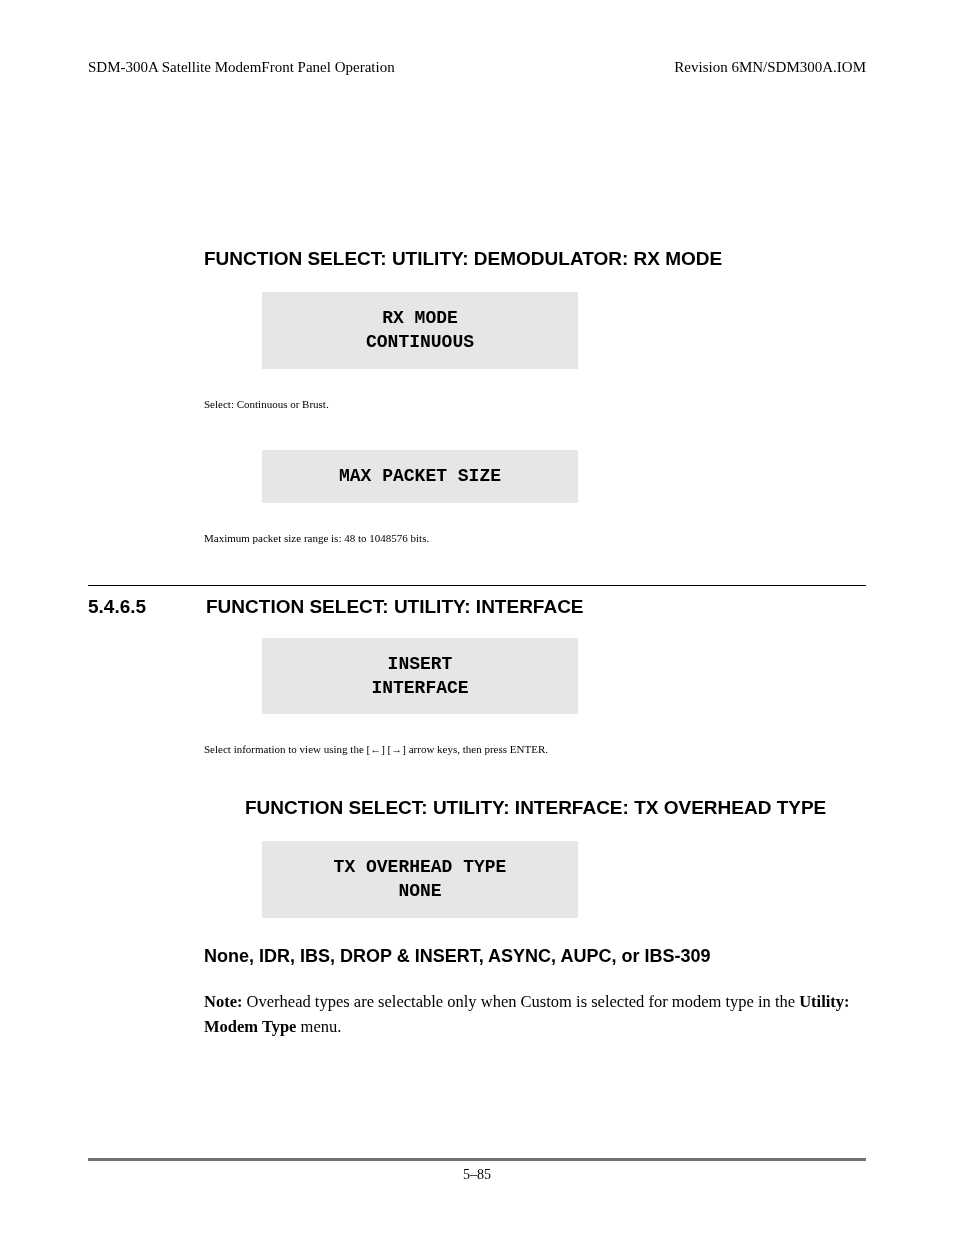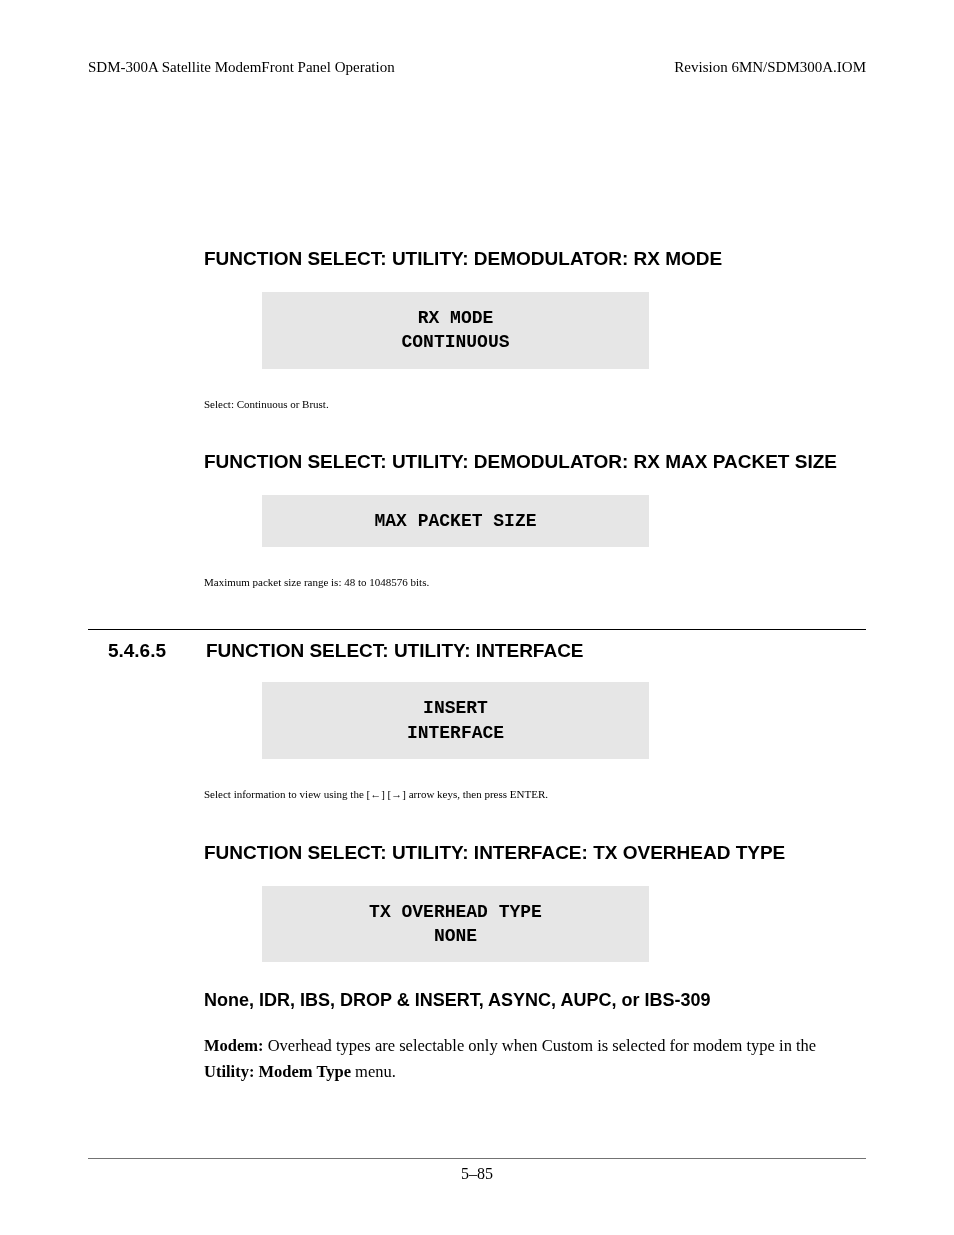--- a/index.html
+++ b/index.html
@@ -18,21 +18,21 @@
     .content { padding-left: 116px; }
     h2.section-heading {
       font-family: Arial, Helvetica, sans-serif;
       font-weight: bold;
       font-size: 19px;
       line-height: 1.3;
       margin-bottom: 20px;
     }
     .lcd {
       background: #e6e6e6;
-      width: 387px;
+      width: 316px;
       margin: 0 0 28px 58px;
       padding: 14px 10px;
       text-align: center;
       font-family: "Courier New", Courier, monospace;
       font-weight: bold;
       font-size: 18px;
       line-height: 1.35;
     }
     .lcd span { display: block; white-space: pre; }
     p.body {
@@ -42,40 +42,39 @@
     }
     .section-divider { border-top: 1px solid #000; margin: 28px 0 10px 0; }
     .numbered-heading {
       display: flex;
       gap: 40px;
       align-items: baseline;
       font-family: Arial, Helvetica, sans-serif;
       font-weight: bold;
       font-size: 19px;
       margin-bottom: 20px;
-      text-align: right;
     }
     .numbered-heading .num { width: 78px; }
     .options-line {
       font-family: Arial, Helvetica, sans-serif;
       font-weight: bold;
       font-size: 18px;
       margin-bottom: 22px;
     }
     .note { font-size: 16.5px; line-height: 1.55; }
     .note .bold { font-weight: bold; }
     .footer {
       position: absolute;
       left: 88px;
       right: 88px;
       bottom: 52px;
-      border-top: 1px solid #737373;
+      border-top: 3px solid #737373;
       text-align: center;
       padding-top: 6px;
-      font-size: 16px;
+      font-size: 14px;
     }
   </style>
 </head>
 <body>
 
 <div class="header">
   <div class="header-left">
     <span>SDM-300A Satellite Modem</span>
     <span>Front Panel Operation</span>
   </div>
@@ -87,21 +86,20 @@
 
 <div class="content">
 
   <h2 class="section-heading">FUNCTION SELECT: UTILITY: DEMODULATOR: RX MODE</h2>
   <div class="lcd">
     <span>RX MODE</span>
     <span>CONTINUOUS</span>
   </div>
   <p class="body">Select: Continuous or Brust.</p>
 
-  <h2 class="section-heading">FUNCTION SELECT: UTILITY: DEMODULATOR: RX MAX PACKET SIZE</h2>
   <div class="lcd">
     <span>MAX PACKET SIZE</span>
   </div>
   <p class="body">Maximum packet size range is: 48 to 1048576 bits.</p>
 
 </div>
 
 <div class="section-divider"></div>
 
 <div class="numbered-heading">
@@ -112,27 +110,27 @@
 <div class="content">
 
   <div class="lcd">
     <span>INSERT</span>
     <span>INTERFACE</span>
   </div>
   <p class="body">
     <span>Select information to view using the [</span><span>←</span><span>] [</span><span>→</span><span>] arrow keys, then press ENTER.</span>
   </p>
 
-  <h2 class="section-heading" style="margin-top:20px;">FUNCTION SELECT: UTILITY: INTERFACE: TX OVERHEAD TYPE</h2>
+  <h2 class="section-heading" style="margin-top:20px;margin-left:41px;">FUNCTION SELECT: UTILITY: INTERFACE: TX OVERHEAD TYPE</h2>
   <div class="lcd">
     <span>TX OVERHEAD TYPE</span>
     <span>NONE</span>
   </div>
   <p class="options-line">None, IDR, IBS, DROP &amp; INSERT, ASYNC, AUPC, or IBS-309</p>
   <p class="note">
-    <span class="bold">Modem:</span><span> Overhead types are selectable only when Custom is selected for modem type in the </span><span class="bold">Utility: Modem Type</span><span> menu.</span>
+    <span class="bold">Note:</span><span> Overhead types are selectable only when Custom is selected for modem type in the </span><span class="bold">Utility: Modem Type</span><span> menu.</span>
   </p>
 
 </div>
 
 <div class="footer">
   <span>5–85</span>
 </div>
 
 </body></html>

